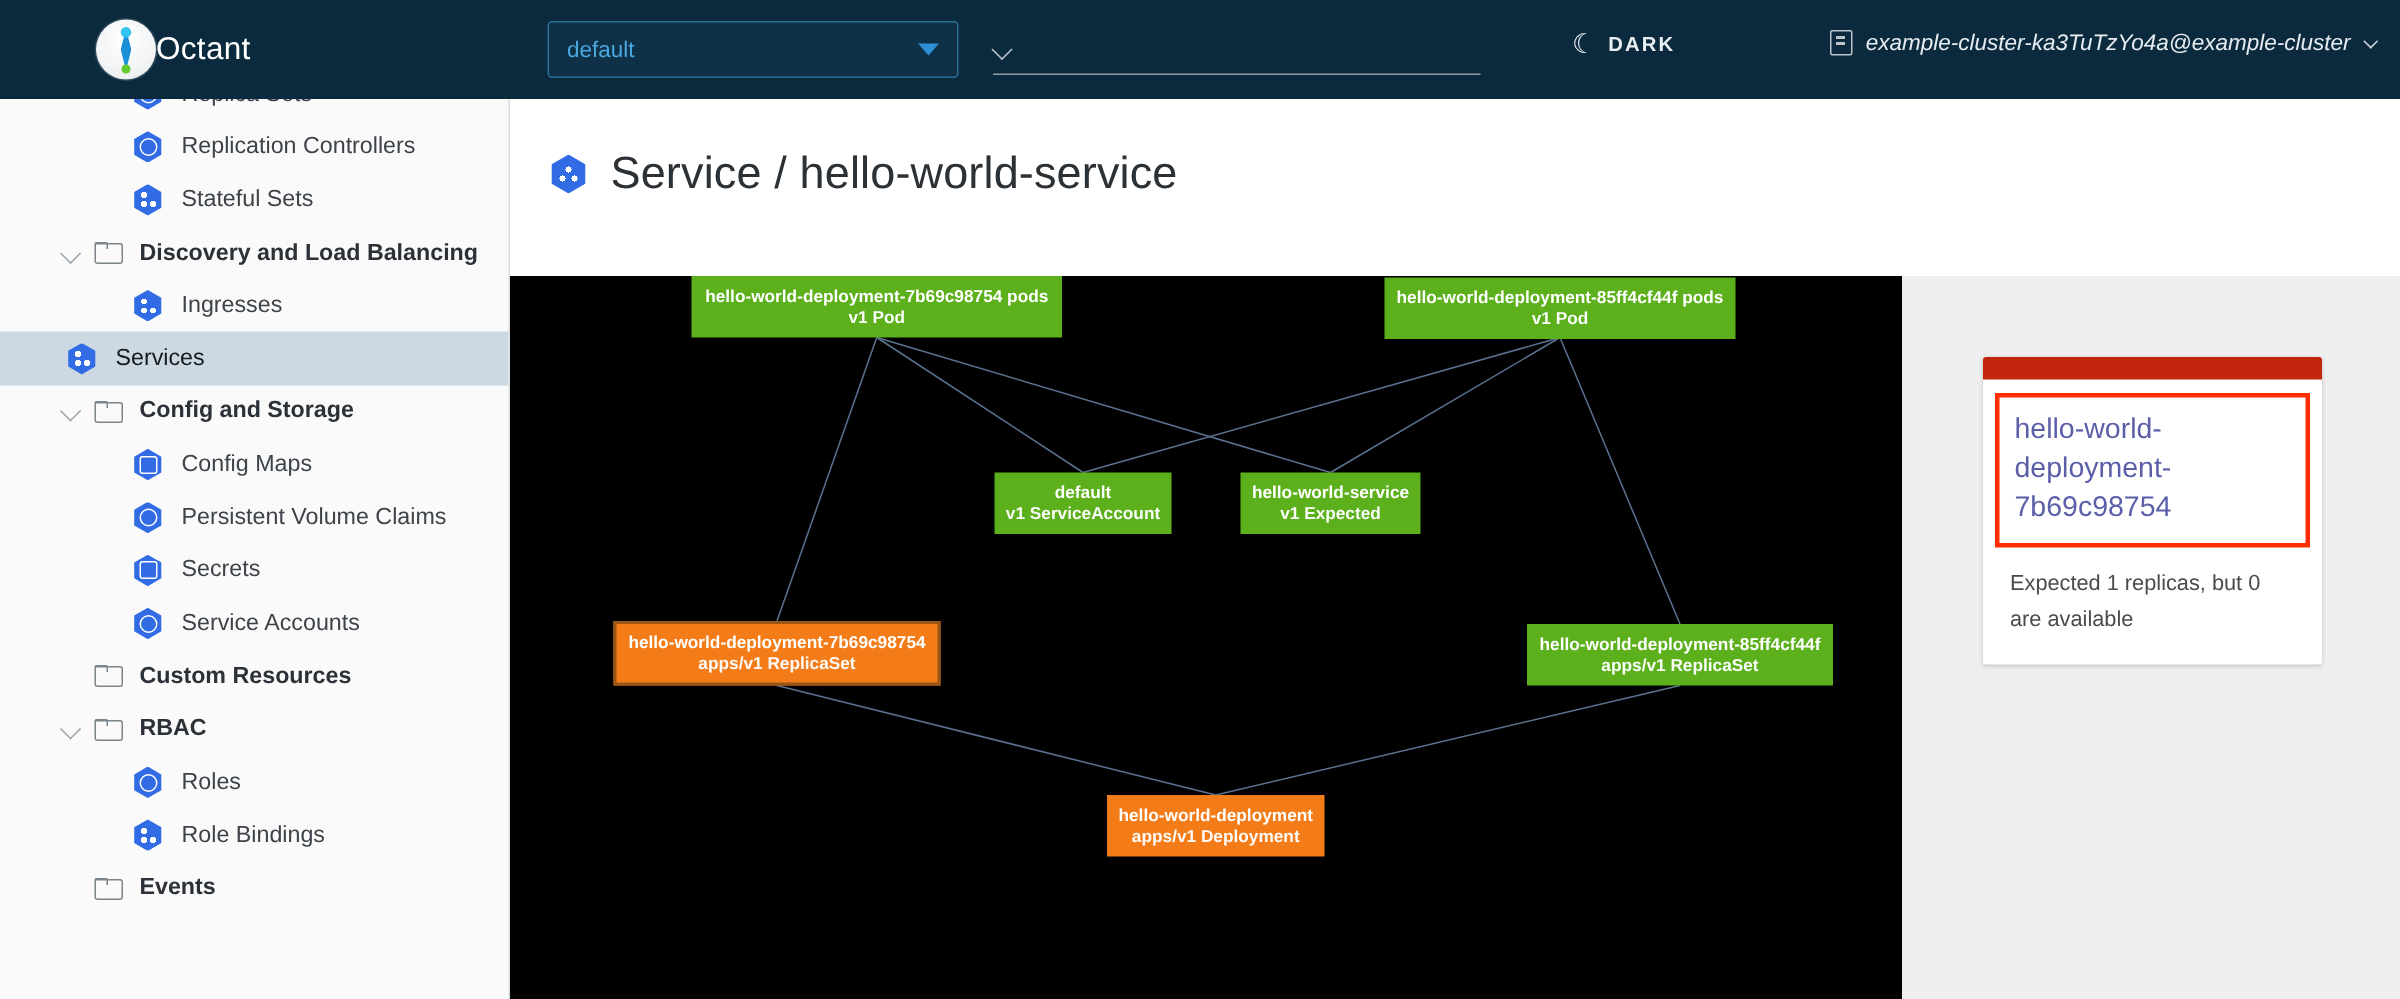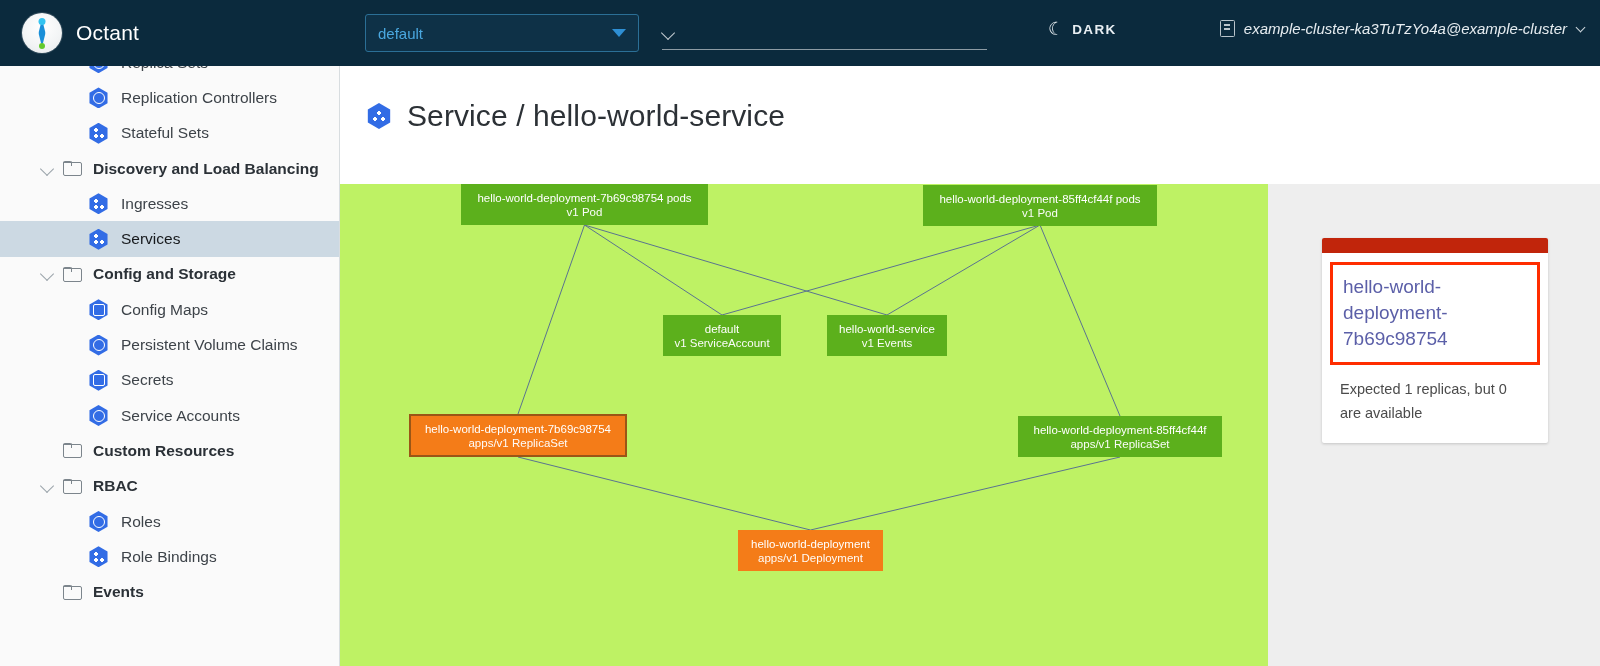--- a/index.html
+++ b/index.html
@@ -12,21 +12,21 @@
   }
   #app { position: relative; width: 1600px; height: 666px; }
 
   
   .header {
     position: absolute; top: 0; left: 0; width: 1600px; height: 66px;
     background: #0b2a3d;
     display: flex; align-items: center;
     z-index: 30;
   }
-  .brand { display: flex; align-items: center; gap: 14px; padding-left: 22px; width: 340px; }
+  .brand { display: flex; align-items: center; padding-left: 22px; width: 340px; margin-left: 42px; }
   .brand-logo {
     width: 40px; height: 40px; border-radius: 50%;
     background: radial-gradient(circle at 50% 35%, #ffffff 0%, #f2f4f5 60%, #e3e7ea 100%);
     position: relative; flex: none;
     box-shadow: 0 0 0 1px rgba(255,255,255,0.15);
   }
   .brand-logo .spire {
     position: absolute; left: 50%; top: 6px; transform: translateX(-50%);
     width: 0; height: 0;
     border-left: 7px solid transparent; border-right: 7px solid transparent;
@@ -106,21 +106,21 @@
   .sidebar {
     position: absolute; left: 0; top: 45px; width: 340px; height: 621px;
     background: #fafafa; border-right: 1px solid #d8dde0;
     overflow: hidden; z-index: 10;
   }
   .nav-row {
     height: 35.3px; display: flex; align-items: center; position: relative;
   }
   .nav-row.child { padding-left: 88px; }
   .nav-row.group  { padding-left: 36px; }
-  .nav-row.selected { background: #ccd9e3; }
+  .nav-row.selected { background: #ccd9e3; padding-left: 44px; }
   .nav-row.selected .nav-label { color: #16191c; }
 
   .nav-label { font-size: 15.5px; color: #3d4349; white-space: nowrap; }
   .nav-row.group .nav-label { font-weight: bold; color: #2b3137; }
 
   .expander { width: 24px; height: 24px; position: relative; margin-right: 3px; flex: none; }
   .expander::before {
     content: ""; position: absolute; left: 6px; top: 7px;
     width: 9px; height: 9px;
     border-right: 1.8px solid #9aa3aa; border-bottom: 1.8px solid #9aa3aa;
@@ -199,21 +199,22 @@
   .tab:first-child { padding-left: 0; }
   .tab.active { color: #2c3136; }
   .tab.active::after {
     content: ""; position: absolute; left: 0; right: 0; bottom: -1px;
     height: 3px; background: #0d6a9e;
   }
 
   
   .graph {
     position: absolute; left: 0; top: 118px; width: 928px; height: 482px;
-    background: #bef264;
+    background: #000000;
+    font-weight: bold;
   }
   .graph svg { position: absolute; inset: 0; }
 
   .node {
     position: absolute; display: flex; flex-direction: column;
     align-items: center; justify-content: center;
     color: #ffffff; font-size: 11.5px; line-height: 14px;
     text-align: center; padding: 2px 6px;
   }
   .node .n2 { opacity: .97; }
@@ -355,21 +356,21 @@
           <div class="node green" style="left: 583px; top: 1px; width: 234px; height: 41px;">
             <span>hello-world-deployment-85ff4cf44f pods</span>
             <span class="n2">v1 Pod</span>
           </div>
           <div class="node green" style="left: 323px; top: 131px; width: 118px; height: 41px;">
             <span>default</span>
             <span class="n2">v1 ServiceAccount</span>
           </div>
           <div class="node green" style="left: 487px; top: 131px; width: 120px; height: 41px;">
             <span>hello-world-service</span>
-            <span class="n2">v1 Events</span>
+            <span class="n2">v1 Expected</span>
           </div>
           <div class="node orange sel" style="left: 69px; top: 230px; width: 218px; height: 43px;">
             <span>hello-world-deployment-7b69c98754</span>
             <span class="n2">apps/v1 ReplicaSet</span>
           </div>
           <div class="node green" style="left: 678px; top: 232px; width: 204px; height: 41px;">
             <span>hello-world-deployment-85ff4cf44f</span>
             <span class="n2">apps/v1 ReplicaSet</span>
           </div>
           <div class="node orange" style="left: 398px; top: 346px; width: 145px; height: 41px;">

